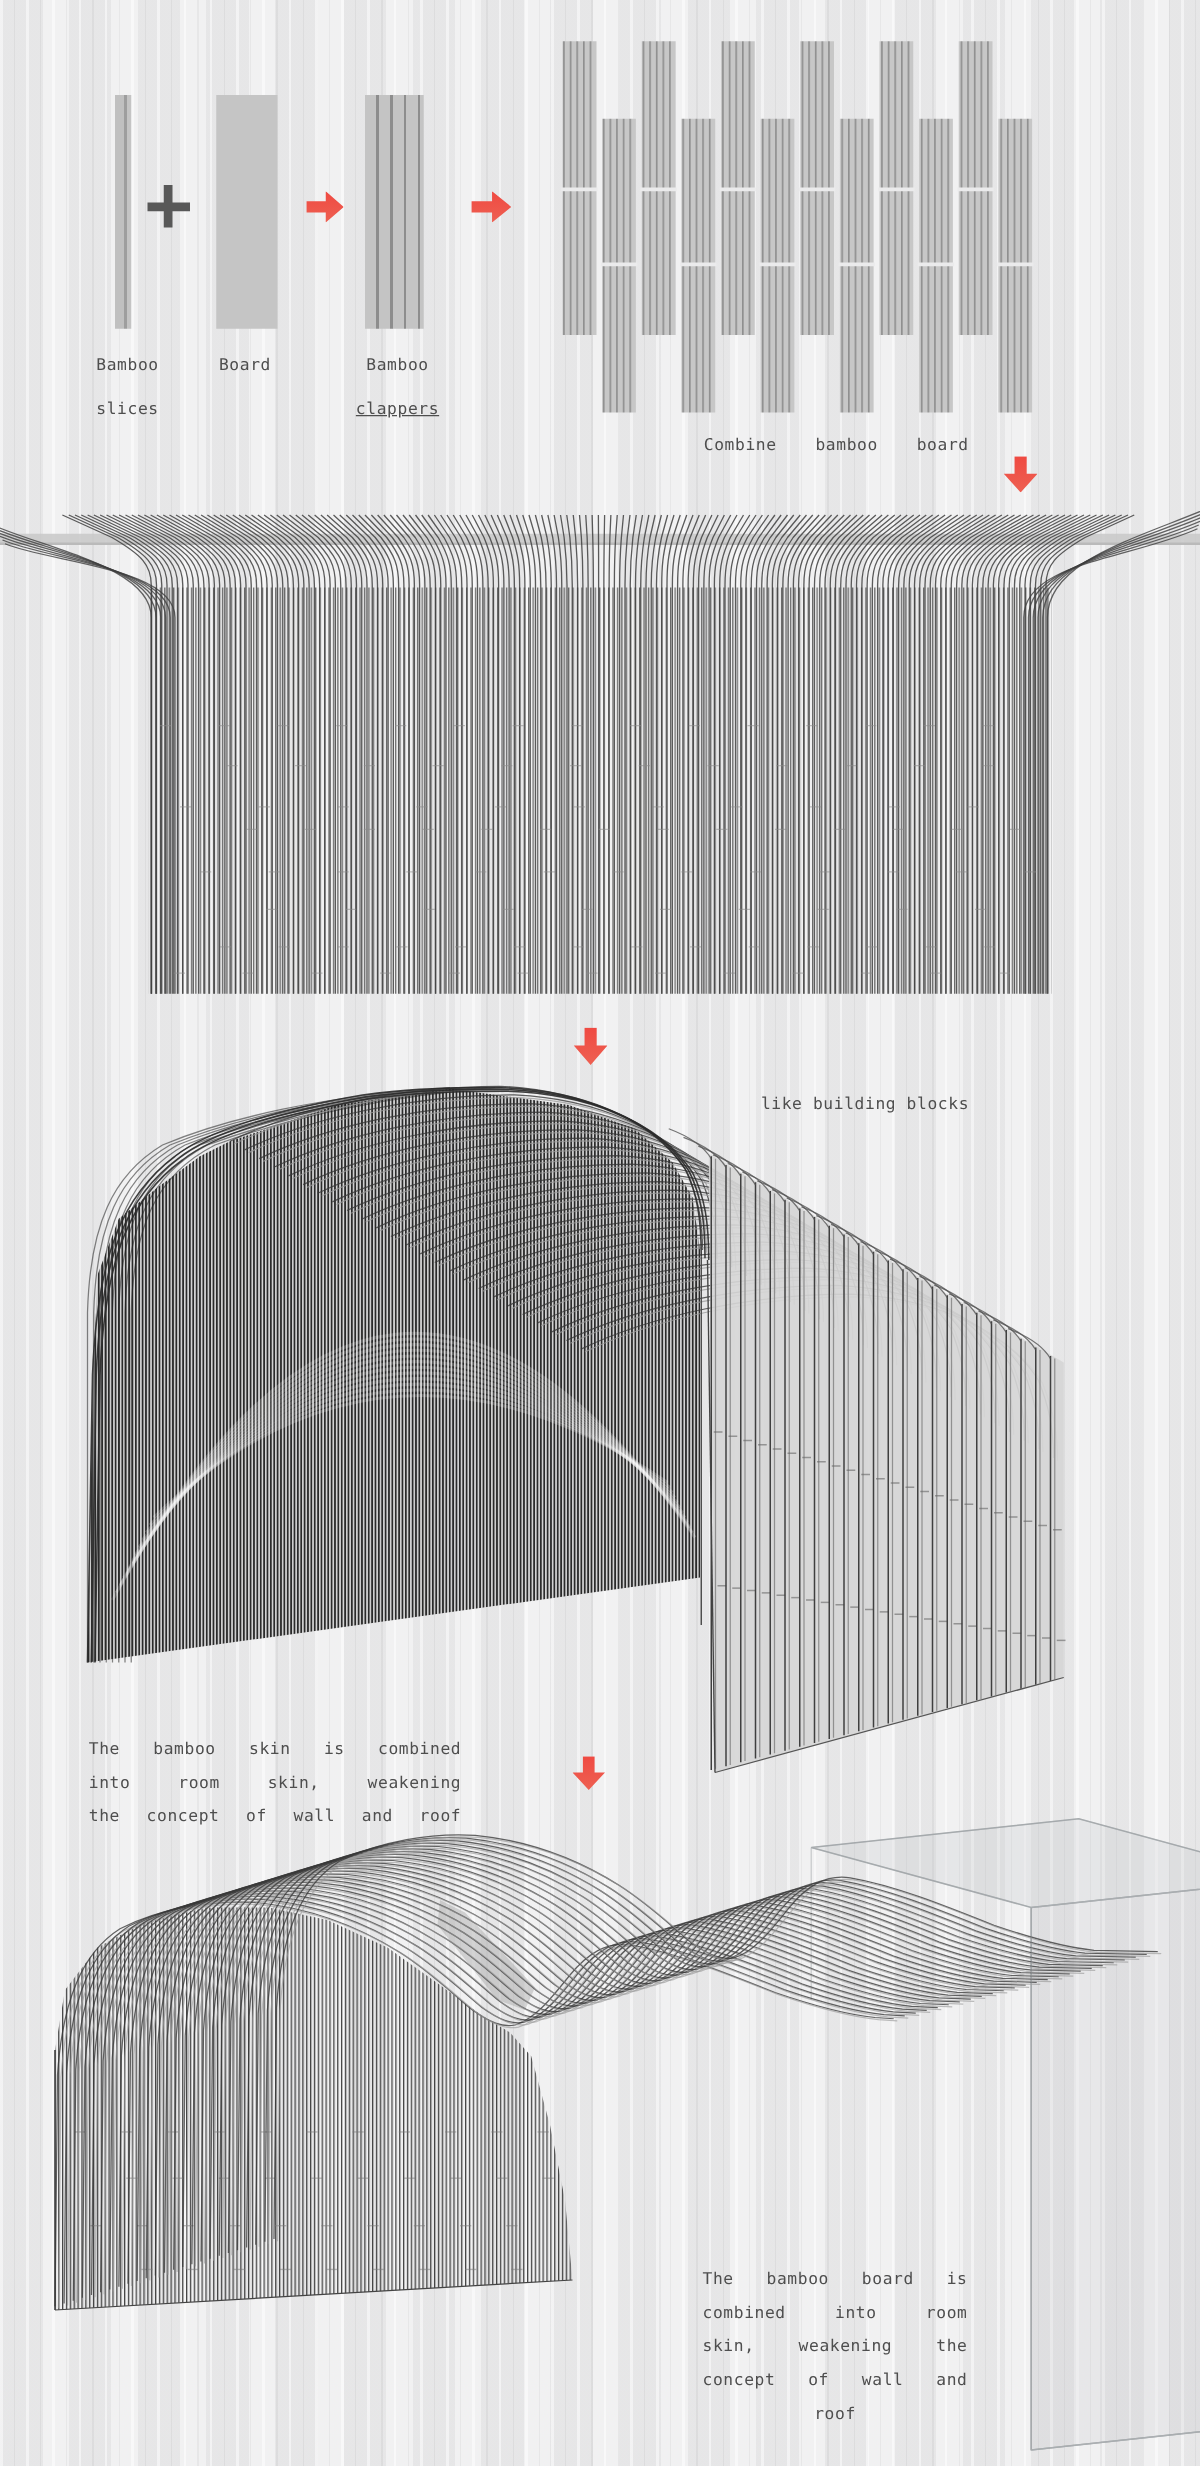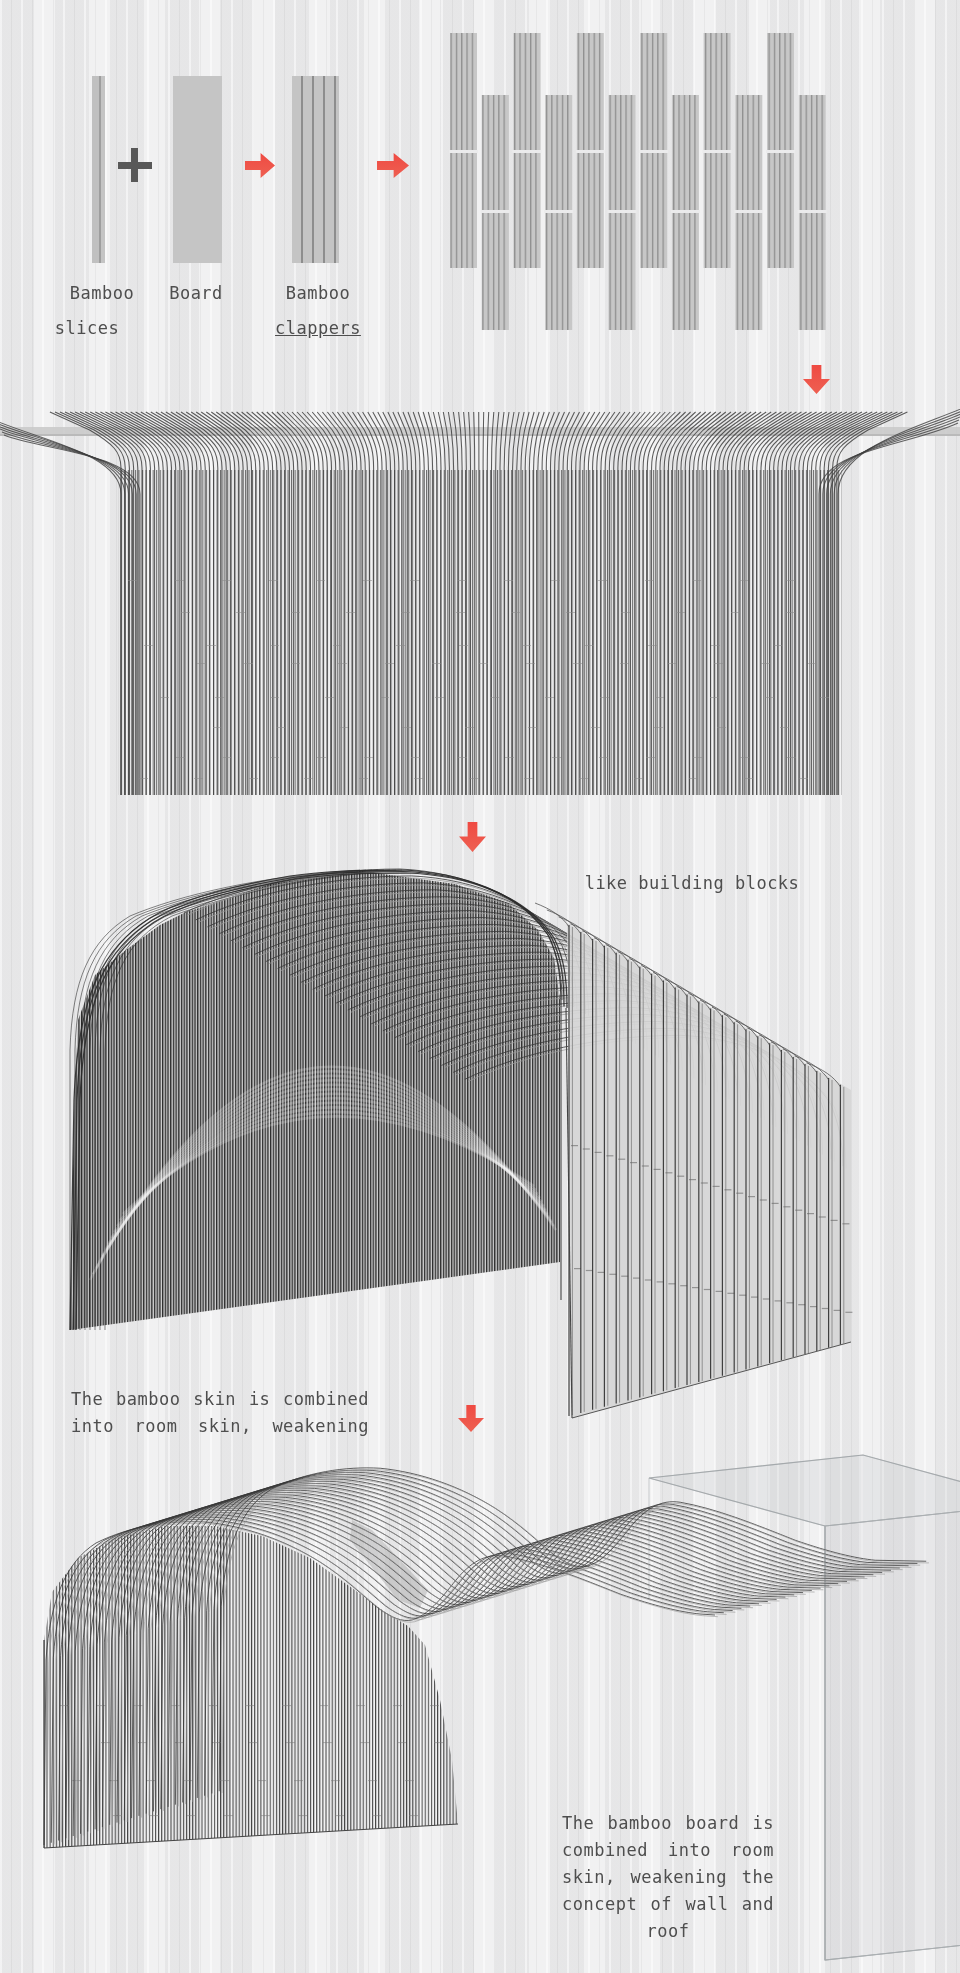--- a/index.html
+++ b/index.html
@@ -7,21 +7,21 @@
     width:960px;height:1973px;
     font-family:"DejaVu Sans Mono",monospace;
     background:
       repeating-linear-gradient(90deg, rgba(255,255,255,.5) 0 2px, rgba(0,0,0,0) 2px 11px, rgba(0,0,0,.045) 11px 12px, rgba(0,0,0,0) 12px 21px),
       repeating-linear-gradient(90deg, rgba(0,0,0,.02) 0 34px, rgba(255,255,255,.3) 34px 55px),
       #ebebec;
     overflow:hidden;
   }
   .page{position:relative;width:960px;height:1973px;}
   #art{position:absolute;left:0;top:0;}
-  .t{position:absolute;font-size:17px;line-height:27px;color:#4e4e4e;letter-spacing:.5px;}
+  .t{position:absolute;font-size:13px;line-height:27px;color:#4e4e4e;letter-spacing:.5px;}
   .lh18{line-height:18px;}
   .just{text-align:justify;text-align-last:justify;}
   .ctr{text-align:center;text-align-last:center;}
   .shape{position:absolute;}
   .slice{left:92px;top:76px;width:13px;height:187px;
     background:linear-gradient(90deg,#c0c0c0 0 55%,#9e9e9e 55% 72%,#c4c4c4 72%);}
   .board{left:173px;top:76px;width:49px;height:187px;background:#c5c5c5;}
   .clappers{left:292px;top:76px;width:47px;height:187px;
     background:repeating-linear-gradient(90deg,#c4c4c4 0 9px,#8d8d8d 9px 11px);}
   .plusbar{position:absolute;background:#585858;}
@@ -689,31 +689,33 @@
   <div class="shape board"></div>
   <div class="shape clappers"></div>
 
   <div class="ar r" style="left:245px;top:153px;width:30px;height:25px;"></div>
   <div class="ar r" style="left:377px;top:153px;width:32px;height:25px;"></div>
   <div class="ar d" style="left:803px;top:365px;width:27px;height:29px;"></div>
   <div class="ar d" style="left:459px;top:822px;width:27px;height:30px;"></div>
   <div class="ar d" style="left:458px;top:1405px;width:26px;height:27px;"></div>
 
   <div class="t lh18 ctr" style="left:57px;top:284px;width:90px;">Bamboo</div>
-  <div class="t lh18 ctr" style="left:42px;top:319px;width:90px;">slices</div>
+  <div class="t lh18 ctr" style="left:57px;top:319px;width:90px;">slices</div>
   <div class="t lh18 ctr" style="left:151px;top:284px;width:90px;">Board</div>
   <div class="t lh18 ctr" style="left:273px;top:284px;width:90px;">Bamboo</div>
   <div class="t lh18 ctr" style="left:273px;top:319px;width:90px;text-decoration:underline;">clappers</div>
 
+  <div class="t just" style="left:563px;top:343px;width:212px;">Combine bamboo board</div>
 
   <div class="t ctr" style="left:543px;top:870px;width:298px;">like building blocks</div>
 
   <div class="t" style="left:71px;top:1386px;width:298px;">
     <div class="just">The bamboo skin is combined</div>
     <div class="just">into room skin, weakening</div>
+    <div class="just">the concept of wall and roof</div>
   </div>
 
   <div class="t" style="left:562px;top:1810px;width:212px;">
     <div class="just">The bamboo board is</div>
     <div class="just">combined into room</div>
     <div class="just">skin, weakening the</div>
     <div class="just">concept of wall and</div>
     <div class="ctr">roof</div>
   </div>
 </div>

